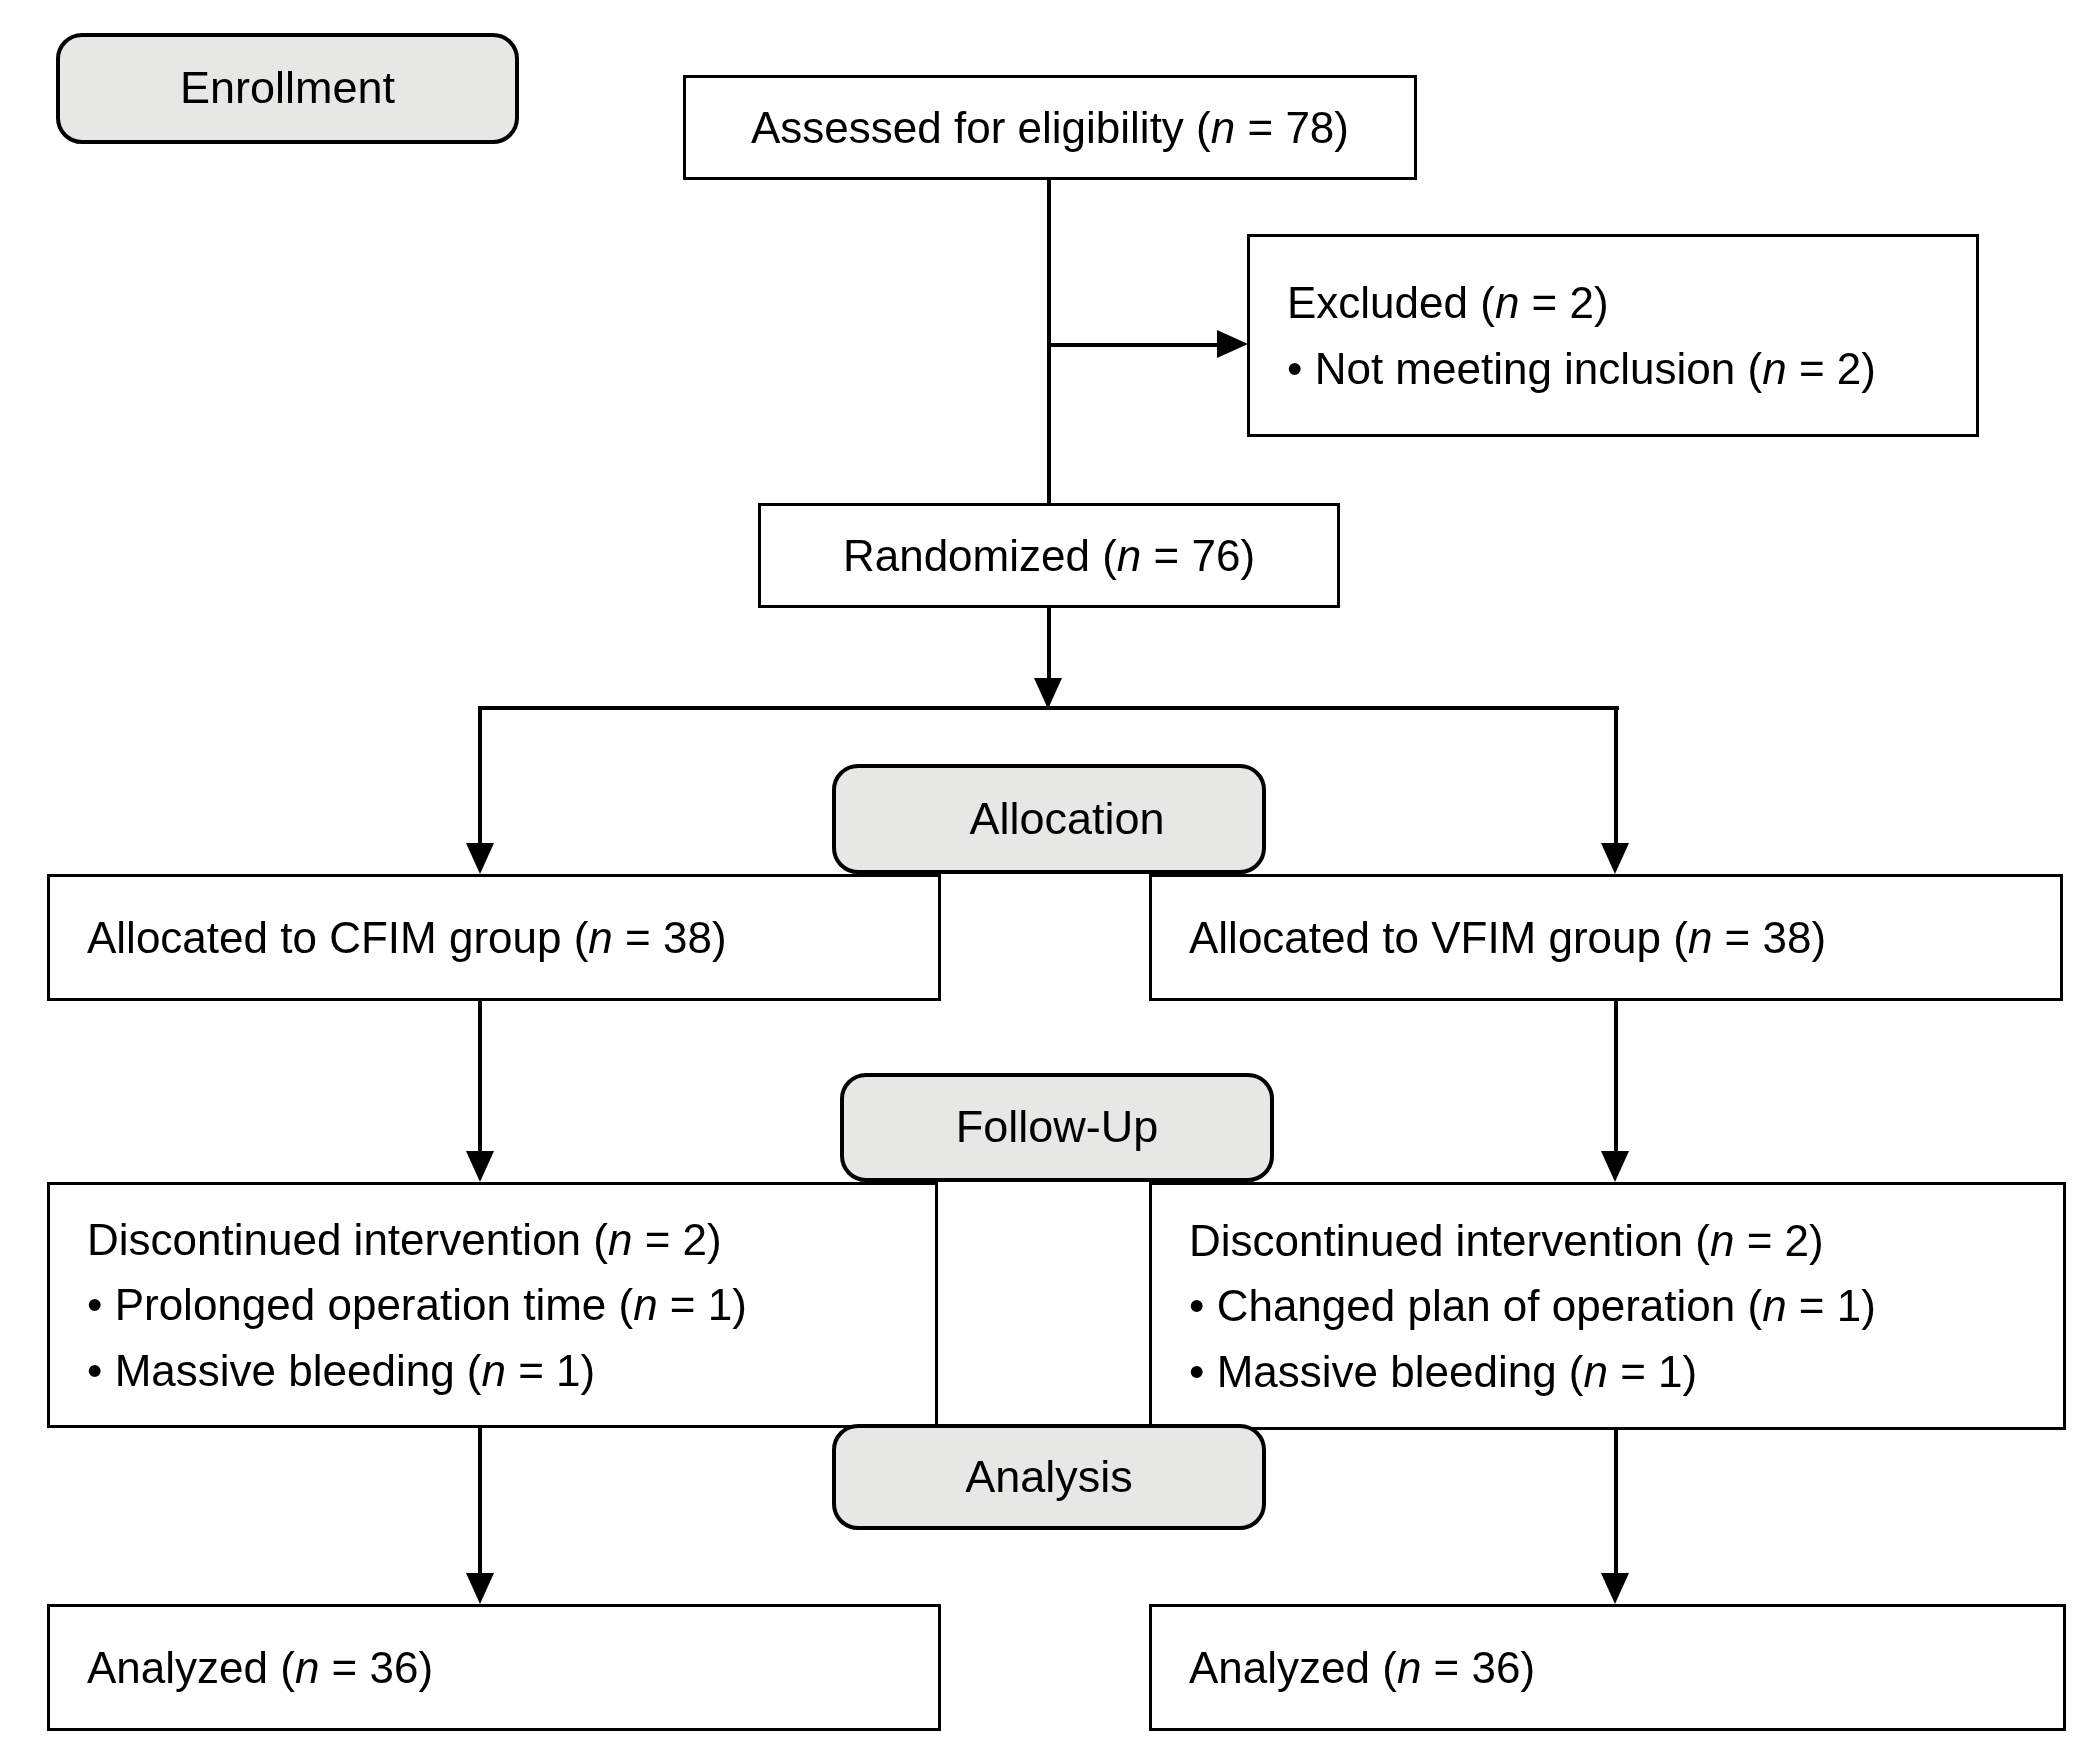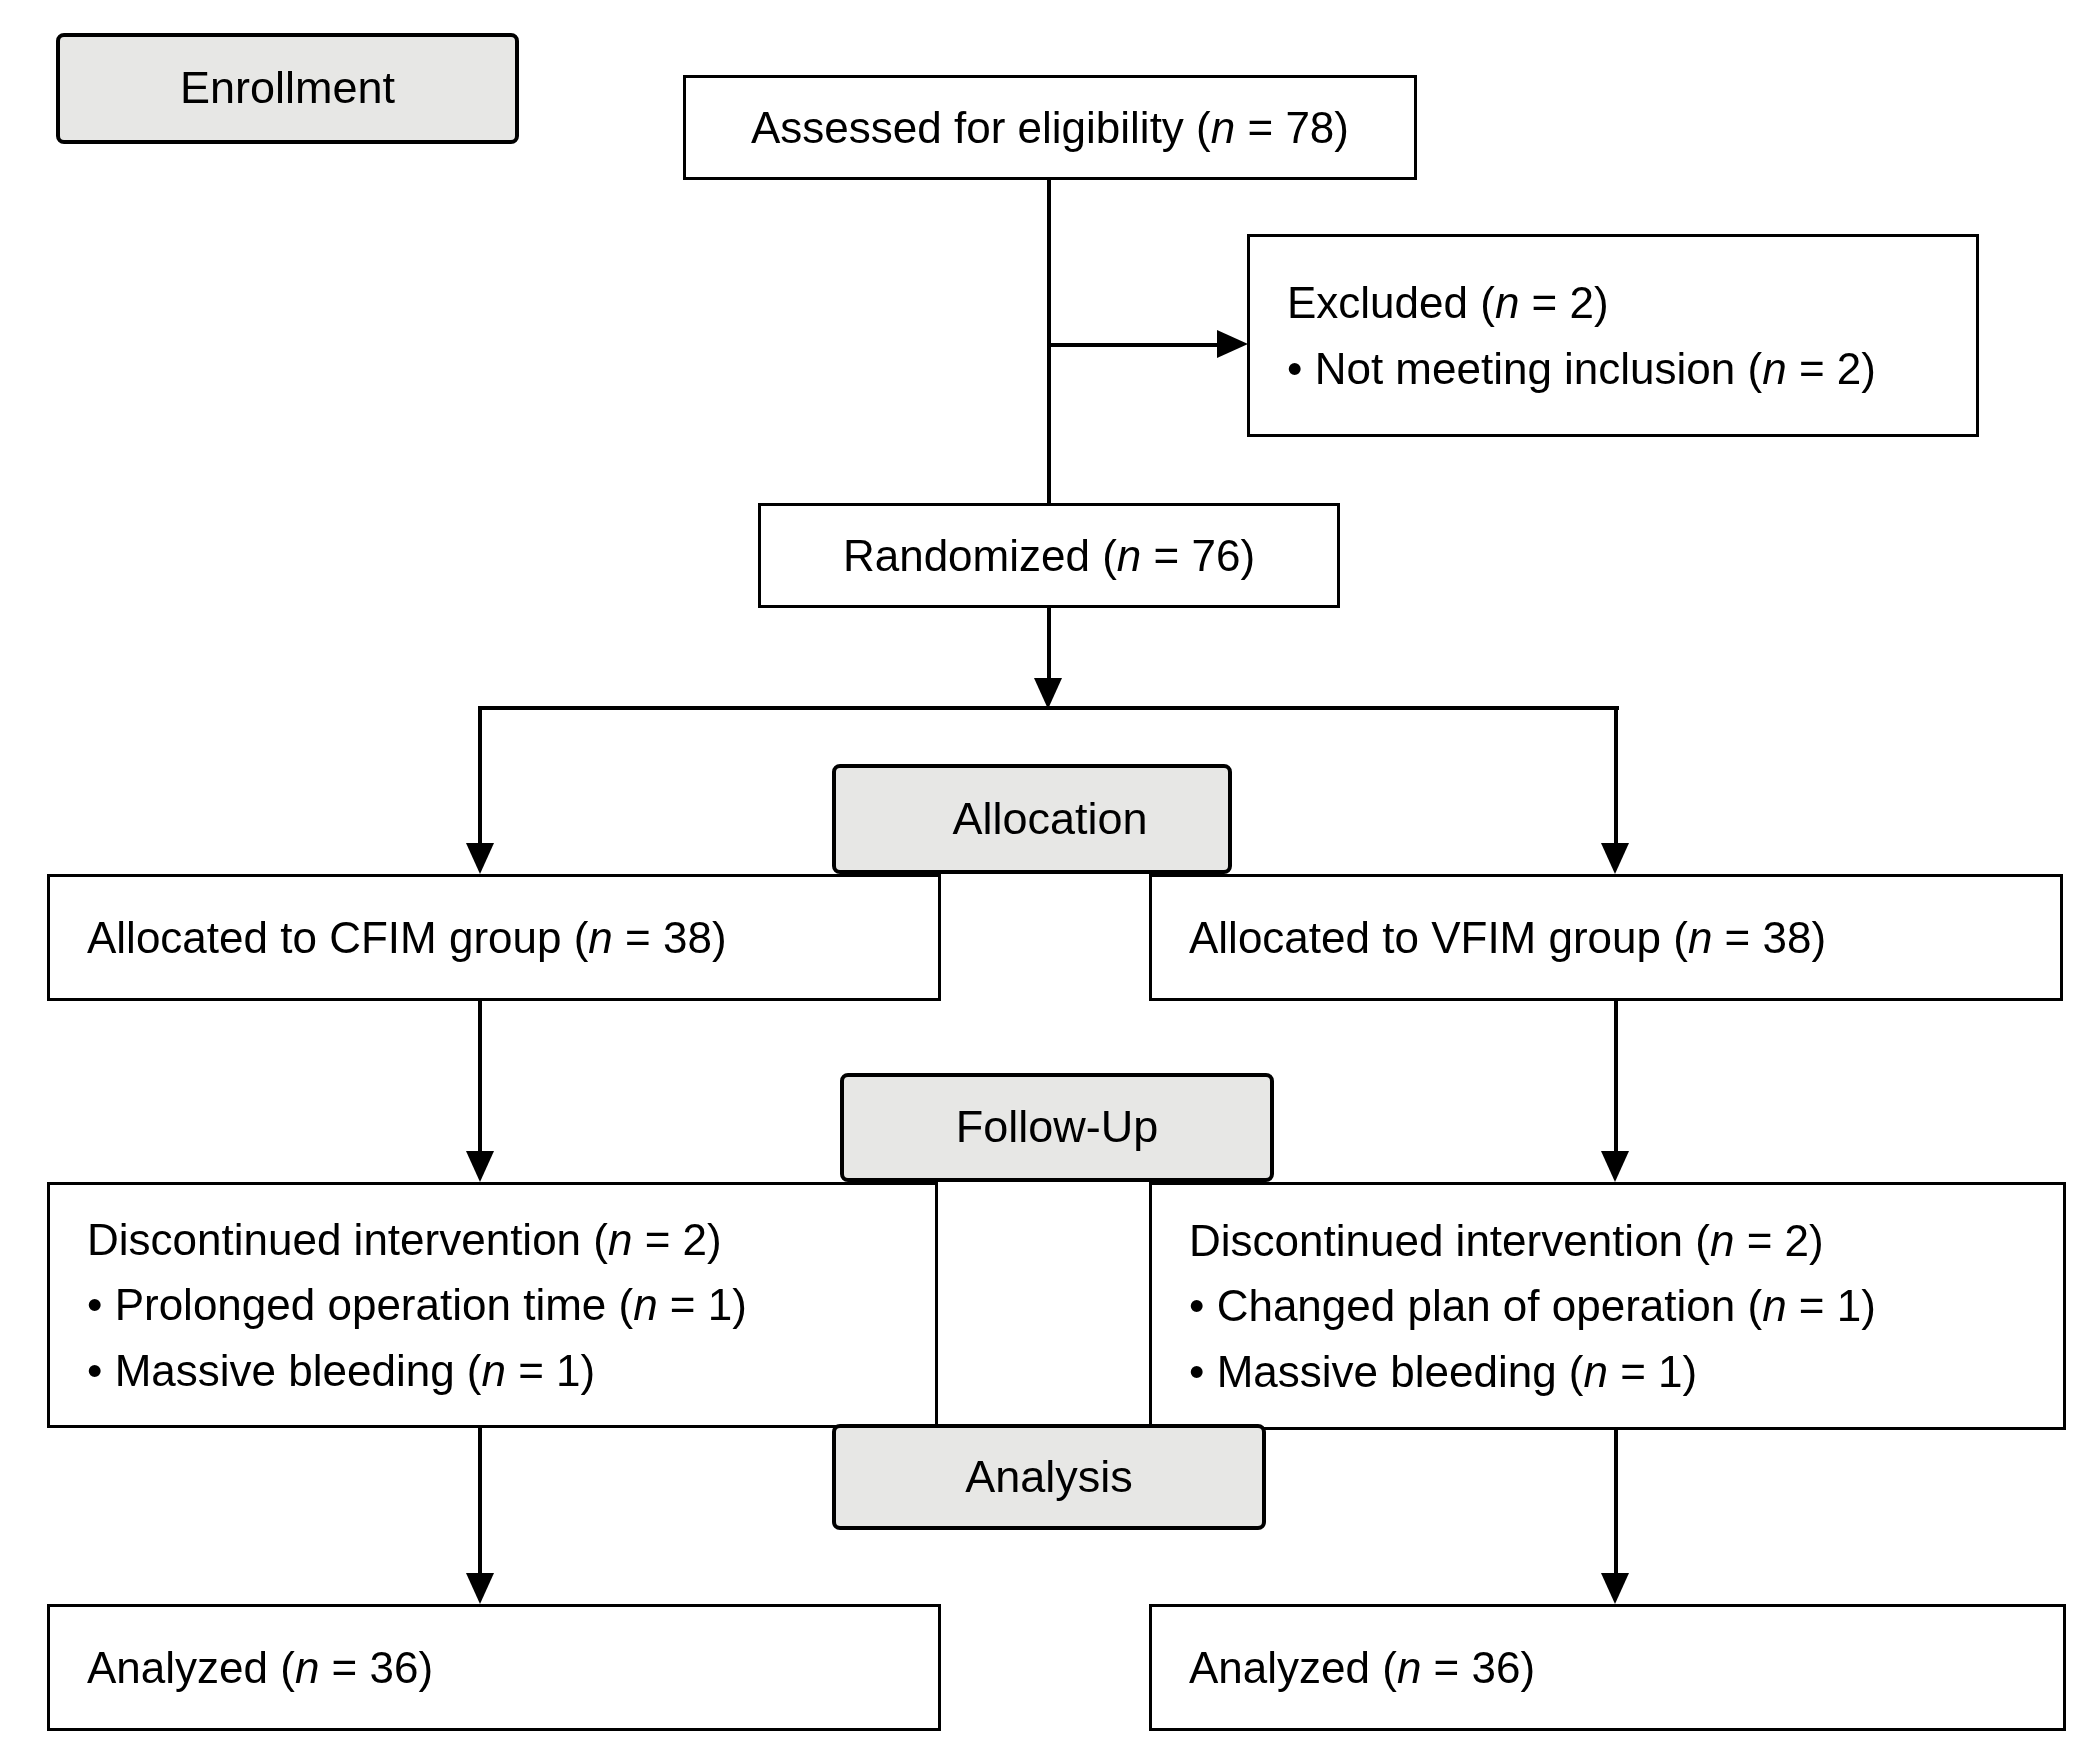--- a/index.html
+++ b/index.html
@@ -34,21 +34,21 @@
   .left-text {
     display: flex;
     flex-direction: column;
     justify-content: center;
     padding: 10.7px 21.3px 10.7px 37px;
     text-align: left;
   }
   .stagebox {
     background: var(--stage-fill);
     border: 4.3px solid var(--stroke);
-    border-radius: 8px;
+    border-radius: 26px;
     z-index: 5;
     font-size: 45px;
   }
   .vline, .hline { position: absolute; background: var(--stroke); z-index: 1; }
   .vline { width: 3.7px; }
   .hline { height: 3.7px; }
   .arrow-down {
     position: absolute;
     width: 0; height: 0;
     border-left: 14.4px solid transparent;
@@ -98,21 +98,21 @@
   <div class="arrow-down" style="left:1034px; top:678px;"></div>
 
   <div class="hline" style="left:478px; top:706px; width:1141px;"></div>
 
   <div class="vline" style="left:478px; top:706px; height:138px;"></div>
   <div class="arrow-down" style="left:466px; top:843px;"></div>
 
   <div class="vline" style="left:1614px; top:706px; height:138px;"></div>
   <div class="arrow-down" style="left:1601px; top:843px;"></div>
 
-  <div class="box stagebox center-text" style="left:832px; top:764px; width:400px; height:110px;padding-left:36px;">
+  <div class="box stagebox center-text" style="left:832px; top:764px; width:434px; height:110px;padding-left:36px;">
     <span>Allocation</span>
   </div>
 
   <div class="box left-text" style="left:47px; top:874px; width:894px; height:127px;">
     <div class="line">Allocated to CFIM group (<i>n</i> = 38)</div>
   </div>
 
   <div class="box left-text" style="left:1149px; top:874px; width:914px; height:127px;">
     <div class="line">Allocated to VFIM group (<i>n</i> = 38)</div>
   </div>

